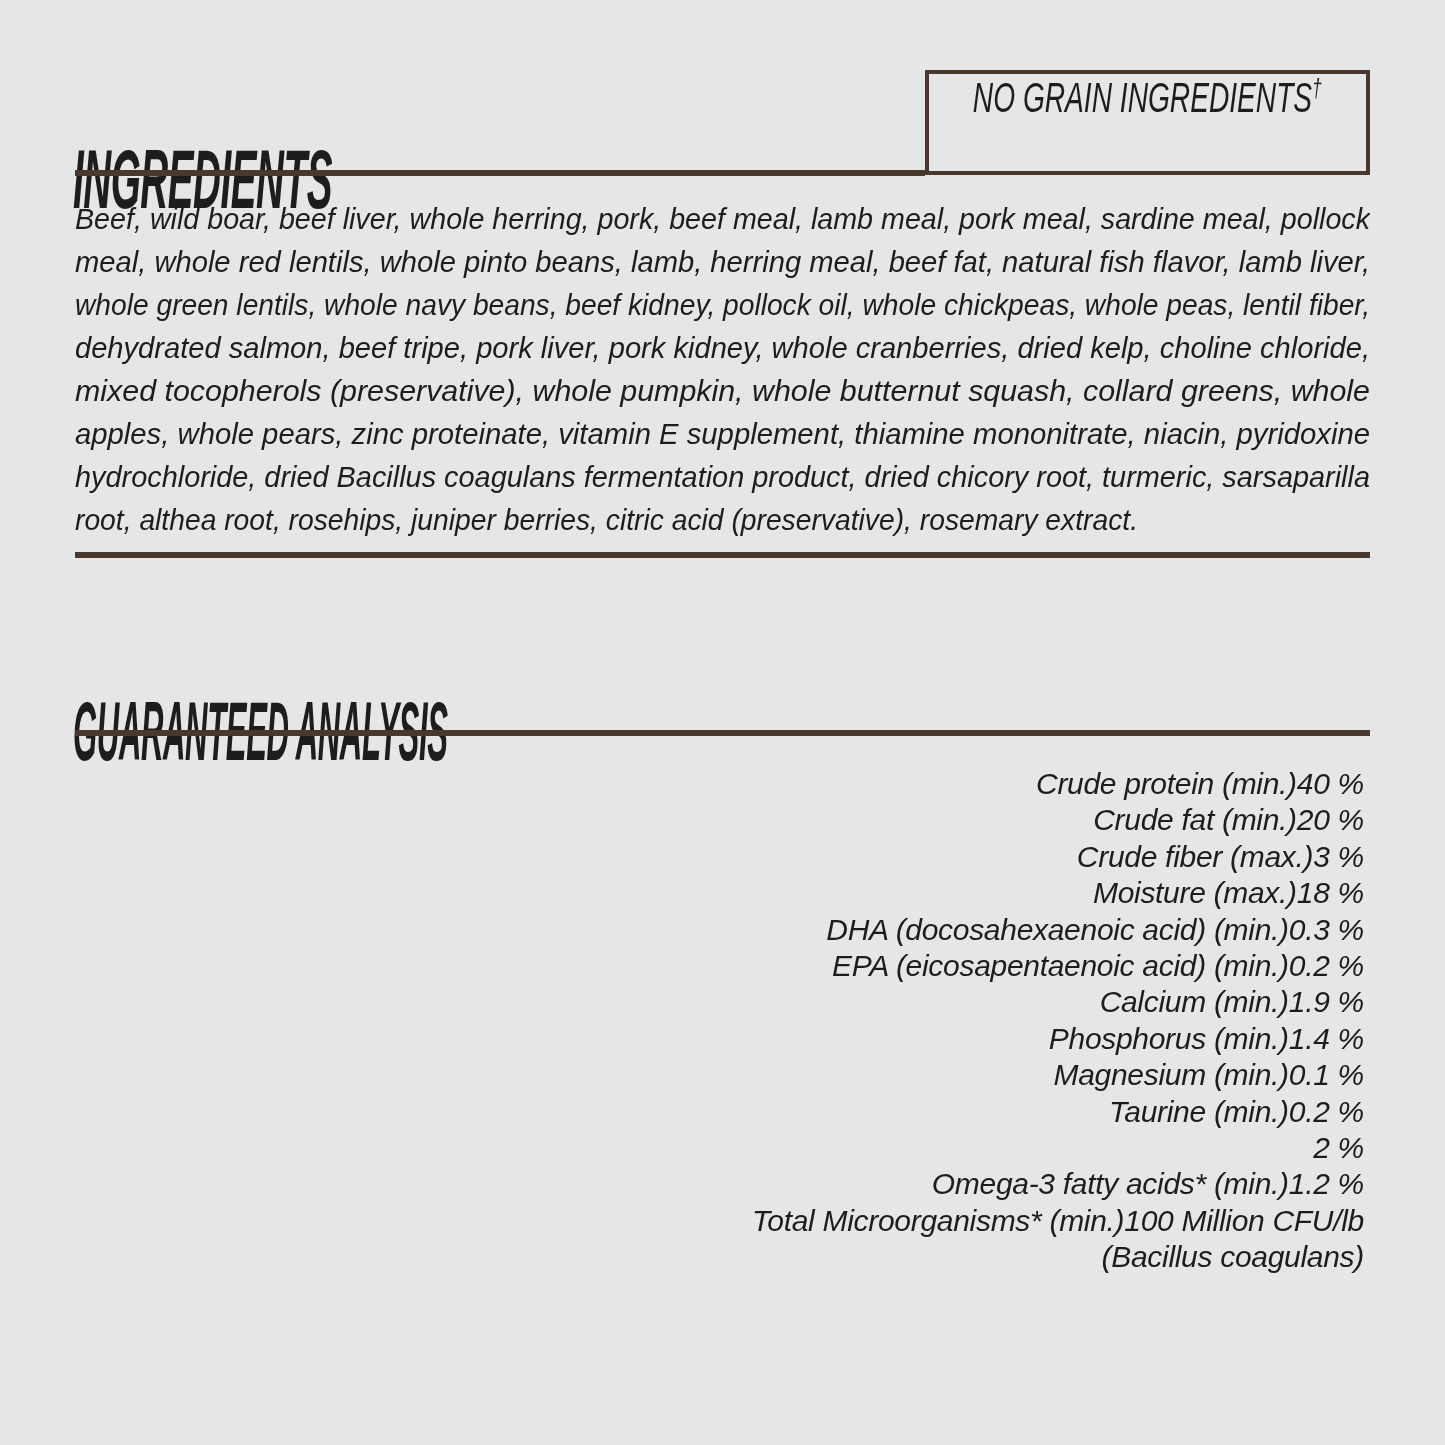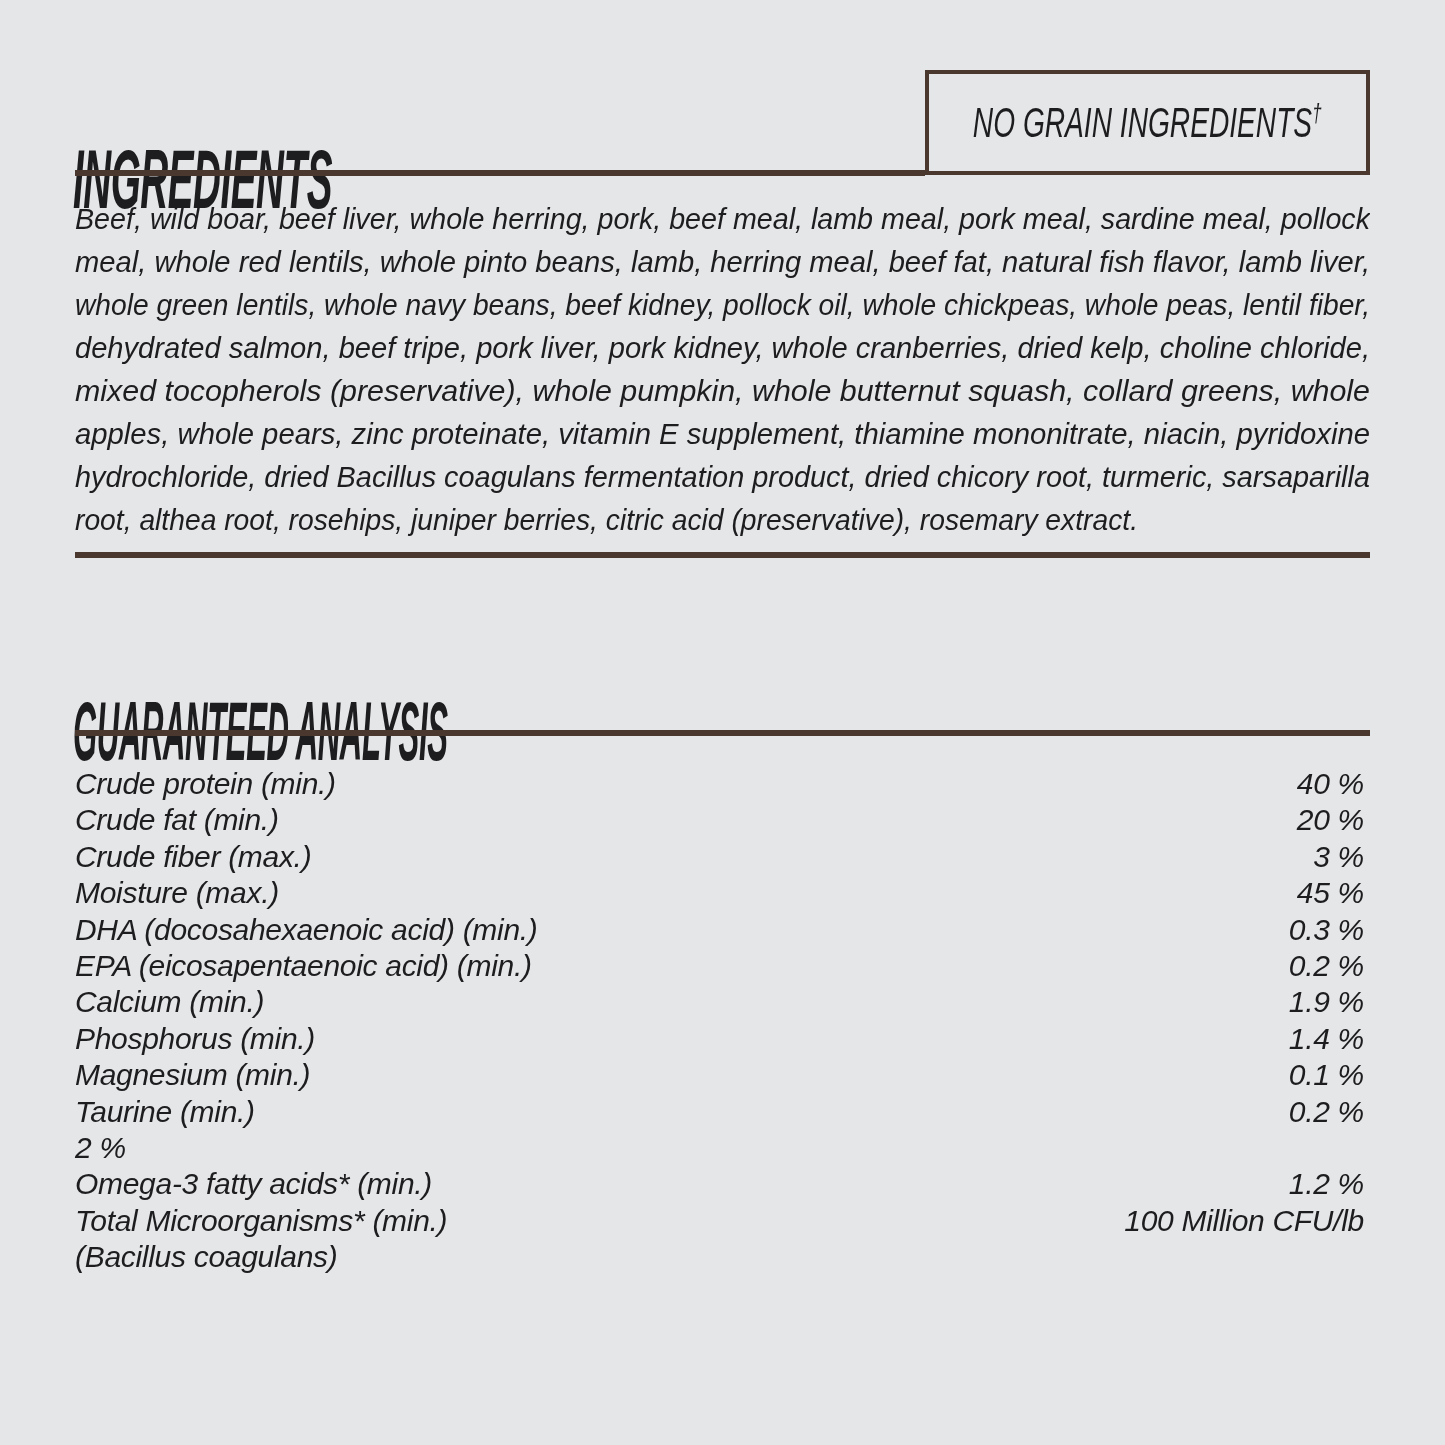--- a/index.html
+++ b/index.html
@@ -31,21 +31,21 @@
   #rule-ingredients{left:75px;top:170px;width:850px;}
   #rule-footnote{left:75px;top:552px;width:1295px;}
   #rule-analysis{left:75px;top:730px;width:1295px;}
 
   
   .badge-box{
     position:absolute;
     left:925px;top:70px;width:445px;height:105px;
     border:4px solid #4a382e;
     box-sizing:border-box;
-    display:flex;align-items:center;justify-content:center;
+    display:flex;align-items:flex-start;justify-content:center;
   }
   .badge-text{
     font-size:42px;
     letter-spacing:0;
     white-space:nowrap;
     transform:scaleX(0.67);
     transform-origin:center;
     color:#1d1d1f;
   }
   .badge-text sup{font-size:0.6em;vertical-align:super;line-height:0;}
@@ -64,22 +64,22 @@
     font-size:24px;color:#6f6f71;letter-spacing:-0.2px;
   }
   .footnote sup{font-size:0.65em;vertical-align:super;line-height:0;}
 
   
   .ga-table{
     position:absolute;left:75px;top:766px;width:1295px;
     font-size:30px;letter-spacing:-0.3px;
   }
   .ga-row{
-    display:flex;justify-content:space-between;align-items:baseline;
-    height:36.4px;line-height:36.4px;white-space:nowrap;gap:24px;
+    display:flex;justify-content:flex-end;align-items:baseline;
+    height:36.4px;line-height:36.4px;white-space:nowrap;
   }
   .ga-label{text-align:left;}
   .ga-value{text-align:right;padding-right:6px;}
 </style>
 </head>
 <body>
 
 <div class="page">
 
   <h1 id="ingredients-title" class="big-heading">INGREDIENTS</h1>
@@ -116,21 +116,21 @@
     <div class="ga-row">
       <span class="ga-label">Crude fat (min.)</span>
       <span class="ga-value">20 %</span>
     </div>
     <div class="ga-row">
       <span class="ga-label">Crude fiber (max.)</span>
       <span class="ga-value">3 %</span>
     </div>
     <div class="ga-row">
       <span class="ga-label">Moisture (max.)</span>
-      <span class="ga-value">45 %</span>
+      <span class="ga-value">18 %</span>
     </div>
     <div class="ga-row">
       <span class="ga-label">DHA (docosahexaenoic acid) (min.)</span>
       <span class="ga-value">0.3 %</span>
     </div>
     <div class="ga-row">
       <span class="ga-label">EPA (eicosapentaenoic acid) (min.)</span>
       <span class="ga-value">0.2 %</span>
     </div>
     <div class="ga-row">

